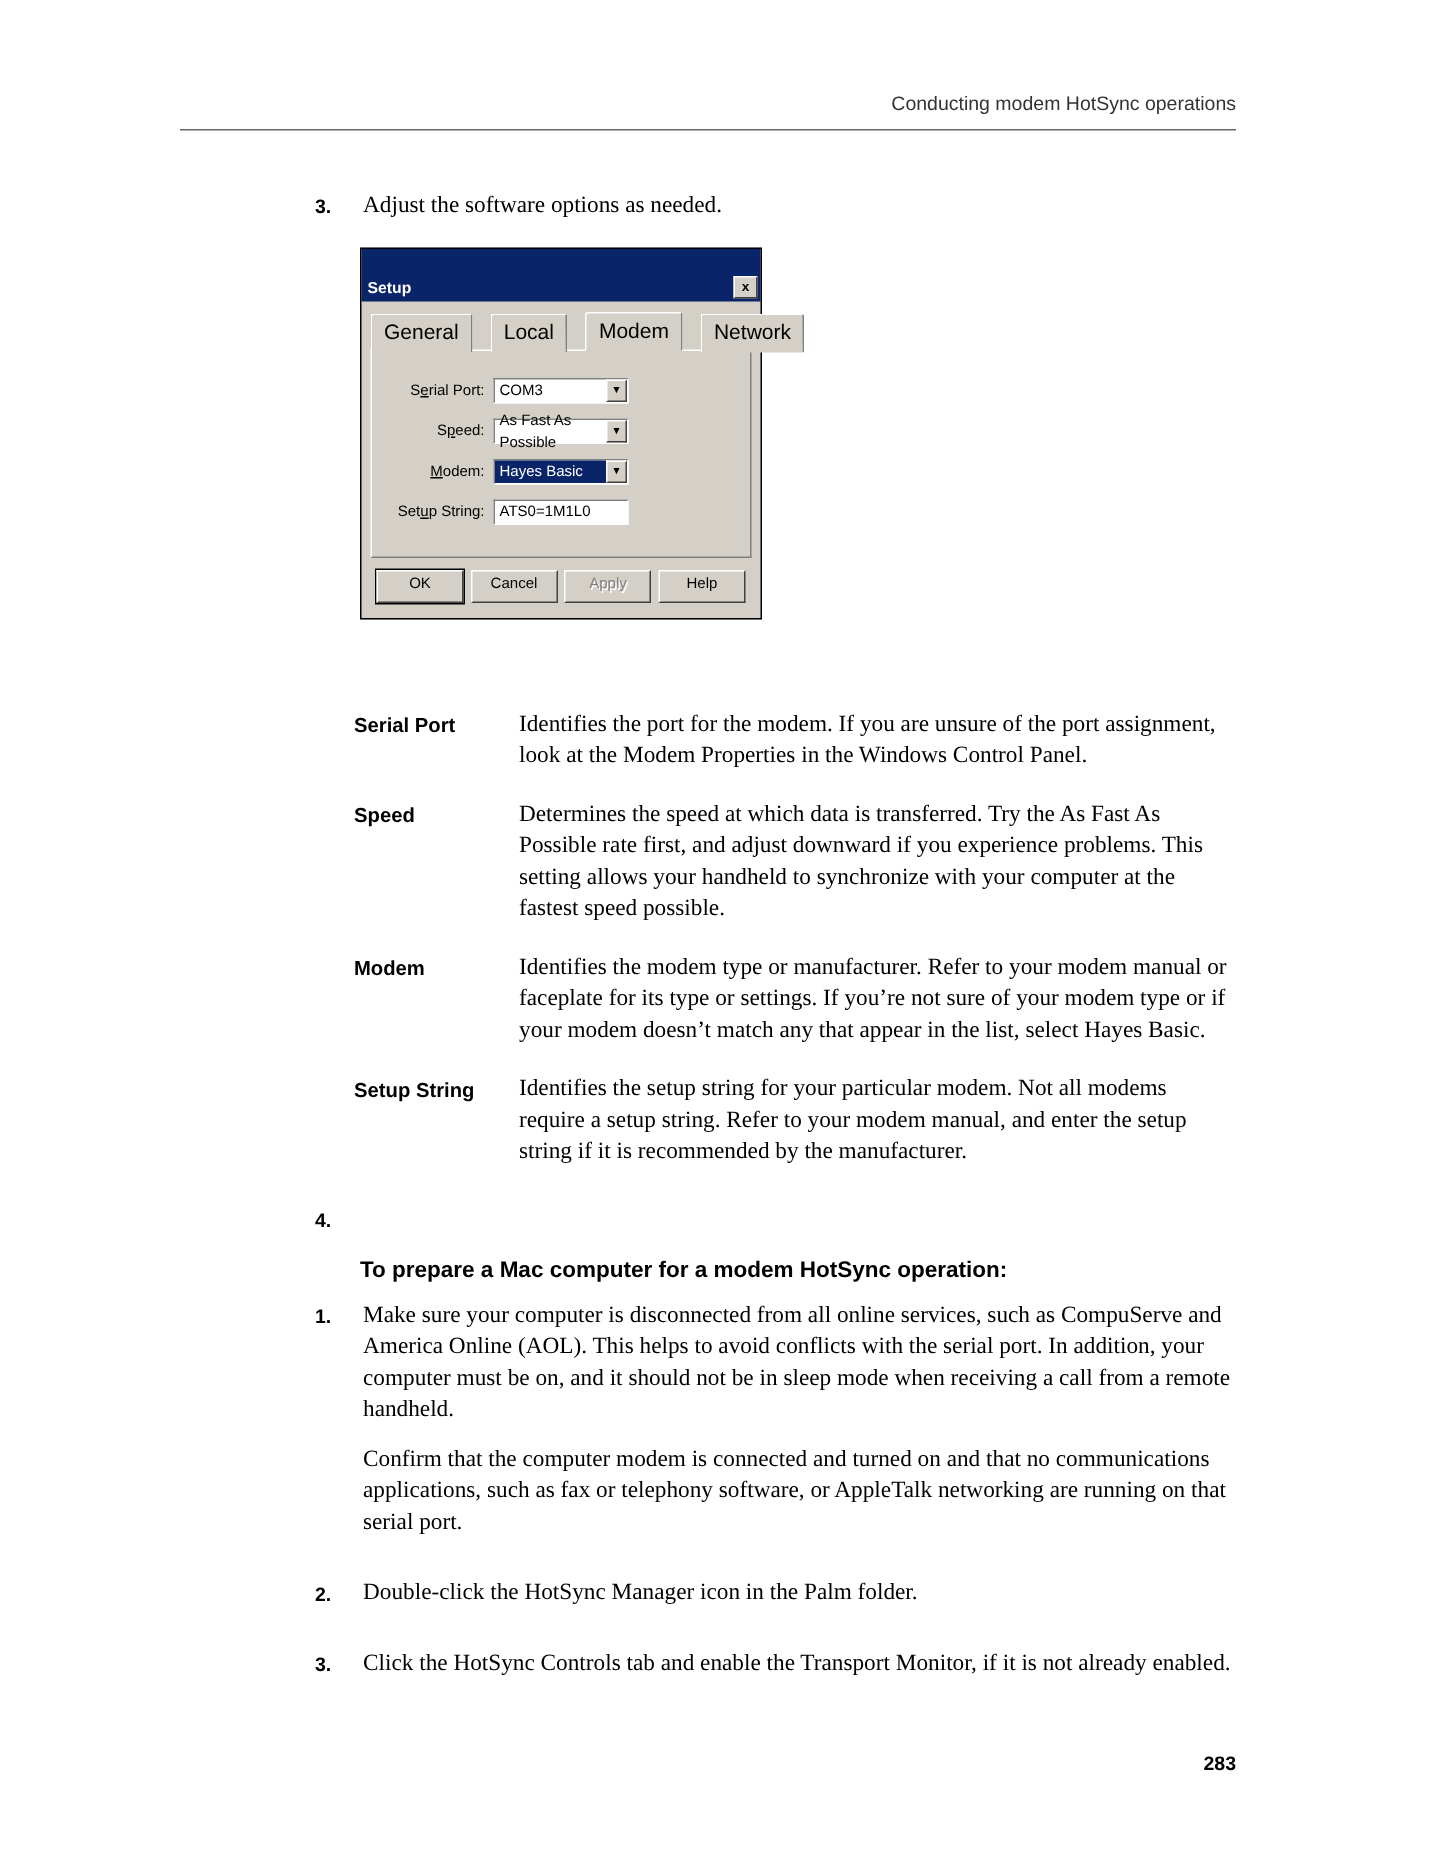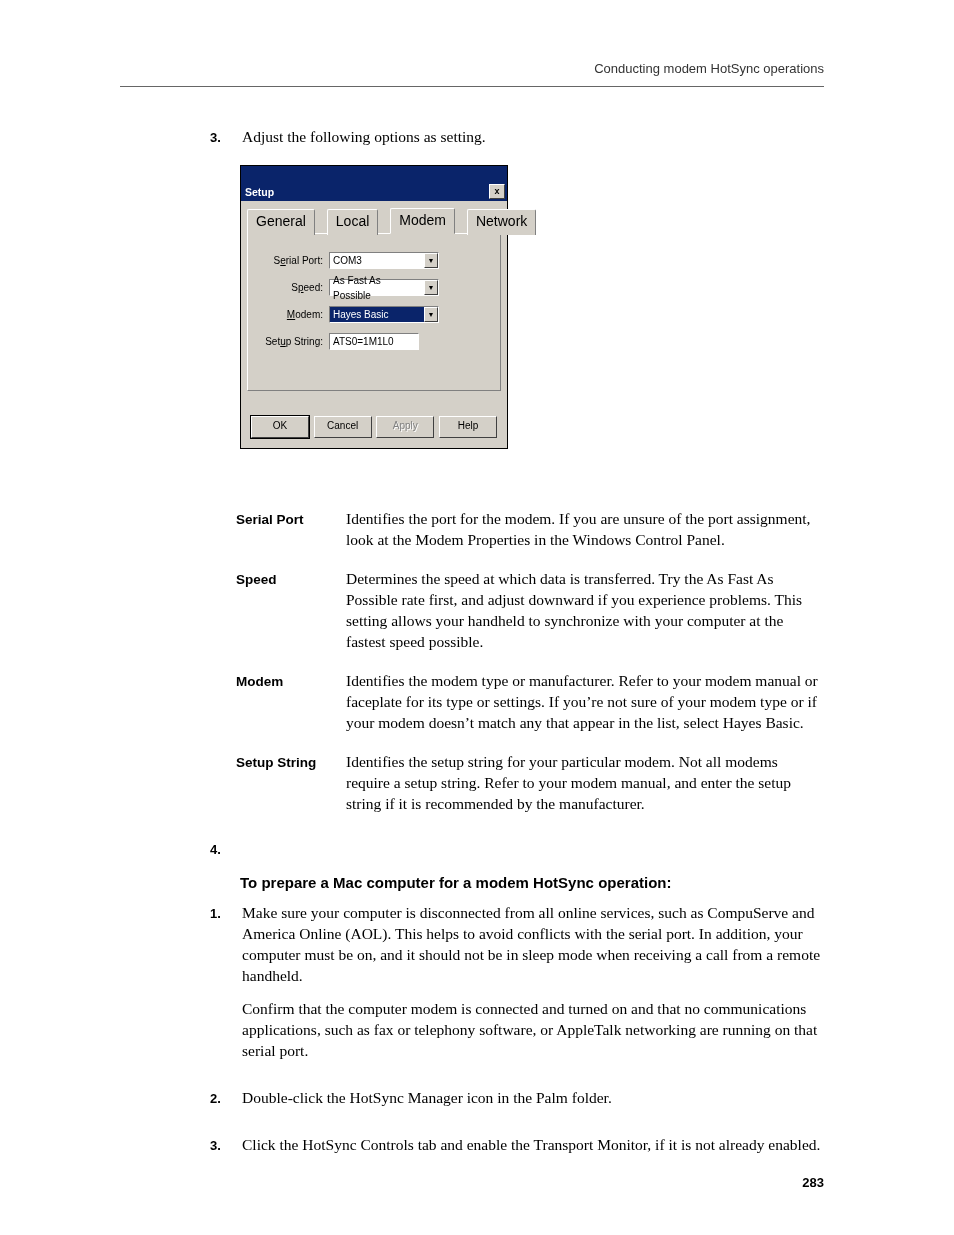--- a/index.html
+++ b/index.html
@@ -99,22 +99,22 @@
       top: 1px;
     }
     .tab.active {
       border-bottom: 1px solid #d4d0c8;
       top: 1px;
       padding-bottom: 3px;
       z-index: 2;
     }
     .tab.inactive { top: 2px; }
     .tabpanel {
-      margin: 0 6px 17px 6px;
-      padding: 18px 10px 30px 10px;
+      margin: 0 6px 0 6px;
+      padding: 18px 10px 11px 10px;
       border-top: 1px solid #fff;
       border-left: 1px solid #fff;
       border-right: 1px solid #808080;
       border-bottom: 1px solid #808080;
     }
     .frow {
       display: flex;
       align-items: center;
       margin-bottom: 10px;
     }
@@ -131,21 +131,21 @@
       border-top: 1px solid #808080;
       border-left: 1px solid #808080;
       border-right: 1px solid #fff;
       border-bottom: 1px solid #fff;
       background: #fff;
       display: flex;
       align-items: center;
       box-sizing: border-box;
     }
     .combo {
-      width: 110px;
+      width: 90px;
     }
     .combo-text {
       flex: 1;
       padding: 0 3px;
       line-height: 15px;
     }
     .combo-text.sel {
       background: #0a246a;
       color: #fff;
     }
@@ -227,21 +227,21 @@
   </style>
 </head>
 <body>
 
 <div class="page">
   <div class="running-header">Conducting modem HotSync operations</div>
   <hr class="header-rule">
 
   <div class="step">
     <div class="step-num">3.</div>
-    <div class="step-body">Adjust the following options as setting.</div>
+    <div class="step-body">Adjust the software options as needed.</div>
   </div>
 
   <div class="dialog-wrap">
     <div class="setup-dialog">
       <div class="titlebar">
         <span>Setup</span>
         <span class="close-btn">x</span>
       </div>
       <div class="tabstrip">
         <div class="tab inactive">General</div>

